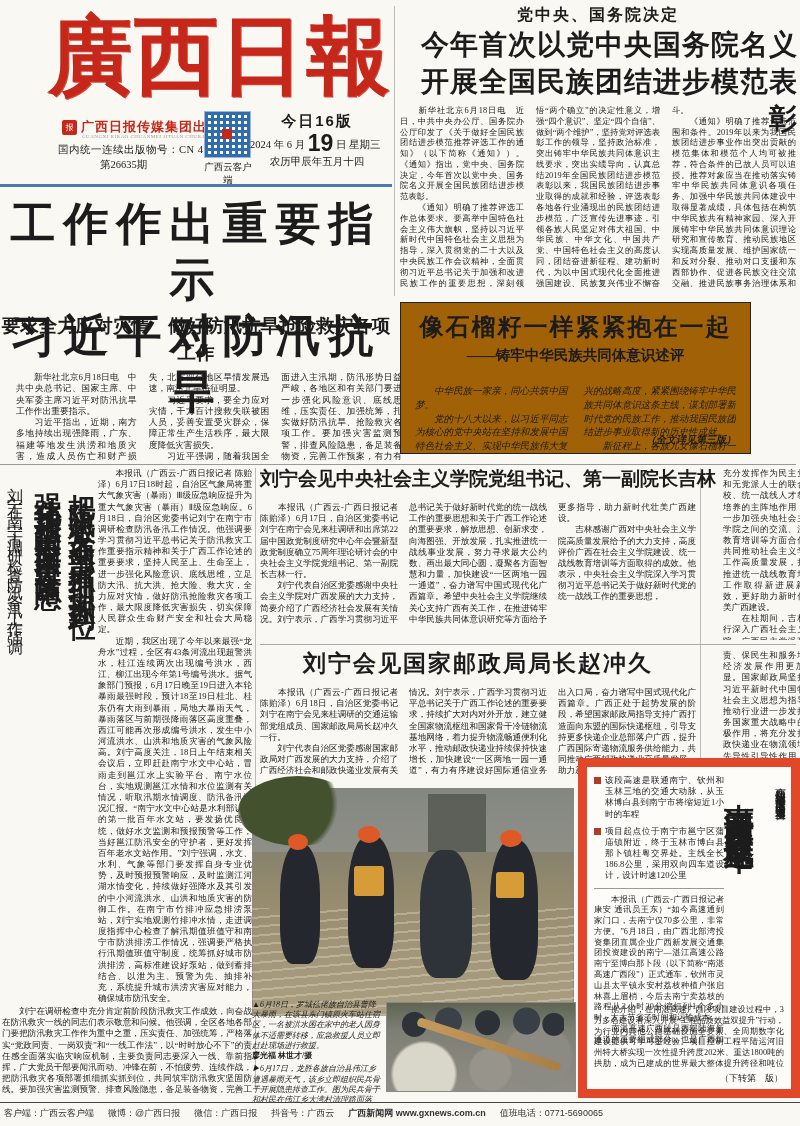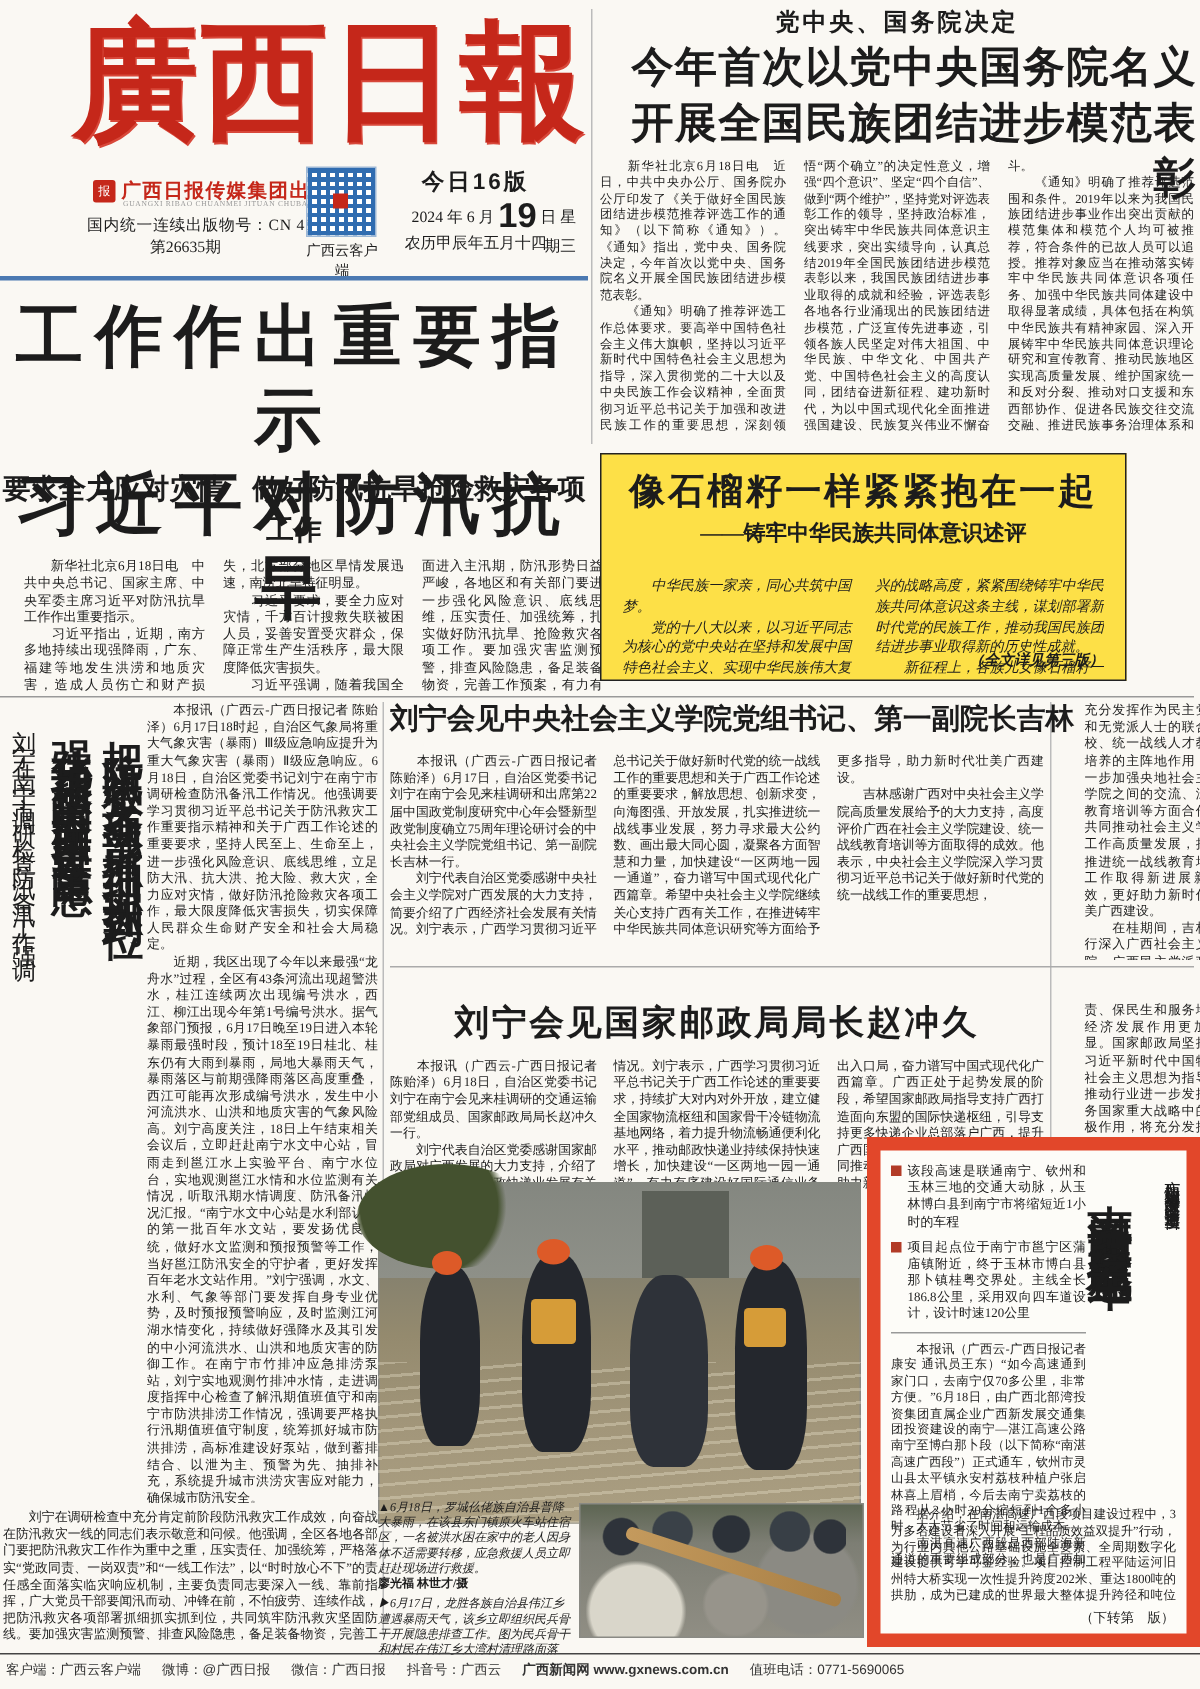--- a/index.html
+++ b/index.html
@@ -32,21 +32,21 @@
   .issue-no { left:100px; top:158px; font-size:10.5px; }
   .qr { left:205px; top:112px; width:45px; height:45px;
         background:
           repeating-linear-gradient(0deg,#2f6cb0 0 3px,transparent 3px 6px),
           repeating-linear-gradient(90deg,#2f6cb0 0 3px,#ffffff 3px 6px);
         outline:1px solid #9db8d6; }
   .qr-seal { left:222px; top:129px; width:10px; height:10px; background:#c5271a; }
   .qr-label { left:200px; top:161px; width:56px; text-align:center; font-size:9.5px; }
   .pages-today { left:254px; top:112px; width:126px; text-align:center;
                  font-weight:bold; font-size:15px; letter-spacing:2px; }
-  .date-row { left:250px; top:130px; width:134px; text-align:right; font-size:10.5px;padding-left:16px; }
+  .date-row { left:250px; top:130px; width:134px; text-align:left; font-size:10.5px; }
   .date-day { font-size:23px; font-weight:bold; font-family:"Liberation Sans",sans-serif; vertical-align:-3px; }
   .lunar { left:250px; top:155px; width:134px; text-align:center; font-size:10.5px; }
   .v-rule-header { left:394px; top:6px; width:1px; height:290px; background:#bbb; }
   .blue-rule { left:0; top:184px; width:392px; height:3px; background:#4b79b1; }
 
   
   .tr-kicker { left:400px; top:5px; width:396px; text-align:center;
                font-weight:bold; font-size:16px; letter-spacing:2px; }
   .tr-headline { left:398px; top:26px; width:400px; text-align:right;
                  font-weight:bold; font-size:28px; line-height:37px; letter-spacing:1px; }
@@ -57,41 +57,41 @@
   .xi-headline { left:0px; top:196px; width:392px; text-align:center;
                  font-weight:bold; font-size:45px; line-height:56px; letter-spacing:8px; }
   .xi-subhead { left:0px; top:312px; width:392px; text-align:center;
                 font-weight:bold; font-size:18.5px; line-height:27px; }
   .xi-body { left:16px; top:372px; width:386px; height:90px;
              column-count:3; column-gap:12px; font-size:8.8px; line-height:1.28; }
   .hr-1 { left:0; top:464px; width:796px; height:1px; background:#999; }
 
   
   .pom-box { left:400px; top:302px; width:351px; height:152px;
-             border:1.5px solid #222; background:#fde047; }
+             border:1.5px solid #222; background:#a16207; }
   .pom-title { margin-top:8px; text-align:center; font-weight:bold; font-size:24px; letter-spacing:2px; }
   .pom-subtitle { text-align:center; font-weight:bold; font-size:14.5px; margin-top:3px; }
   .pom-body { margin:20px 14px 0 14px; height:74px; column-count:2; column-gap:16px;
               font-size:9.5px; line-height:1.45; font-style:italic; }
   .pom-endnote { position:absolute; right:14px; bottom:6px; font-weight:bold; font-size:10px; font-style:italic; }
 
   
   .vert { writing-mode:vertical-rl; text-orientation:upright; }
   .ln-kicker { left:4px; top:474px; height:525px; font-size:16px; letter-spacing:9px; }
   .ln-head-a { left:30px; top:472px; height:532px; font-size:27px; font-weight:bold;
                letter-spacing:6px; font-family:"Liberation Sans",sans-serif; }
   .ln-head-b { left:64px; top:472px; height:532px; font-size:27px; font-weight:bold;
                letter-spacing:8px; font-family:"Liberation Sans",sans-serif; }
   .ln-body1 { left:98px; top:468px; width:154px; height:534px; font-size:8.6px; line-height:1.3; }
   .ln-body2 { left:2px; top:1006px; width:250px; height:88px; font-size:8.6px; line-height:1.3; }
   .v-rule-left { left:255px; top:468px; width:1px; height:622px; background:#bbb; }
 
   
   .sec-jilin { left:260px; top:466px; width:536px; height:176px; }
-  .sec-zhao { left:260px; top:648px; width:536px; height:140px;margin-top:18px; }
+  .sec-zhao { left:260px; top:648px; width:536px; height:140px; }
   .sec-headline { width:436px; text-align:center; font-weight:bold;
                   font-size:19px; white-space:nowrap; letter-spacing:0px; }
   .sec-headline-big { width:436px; text-align:center; font-weight:bold;
                       font-size:23px; letter-spacing:2px; white-space:nowrap; }
   .sec-body { width:436px; column-count:3; column-gap:11px; font-size:8.6px; line-height:1.3; }
   .sec-col4 { position:absolute; left:463px; top:2px; width:92px; font-size:8.6px; line-height:1.3; }
   .v-rule-mid { left:700px; top:468px; width:1px; height:290px; background:#bbb; }
   .hr-2 { left:260px; top:644px; width:536px; height:1px; background:#aaa; }
 
   

